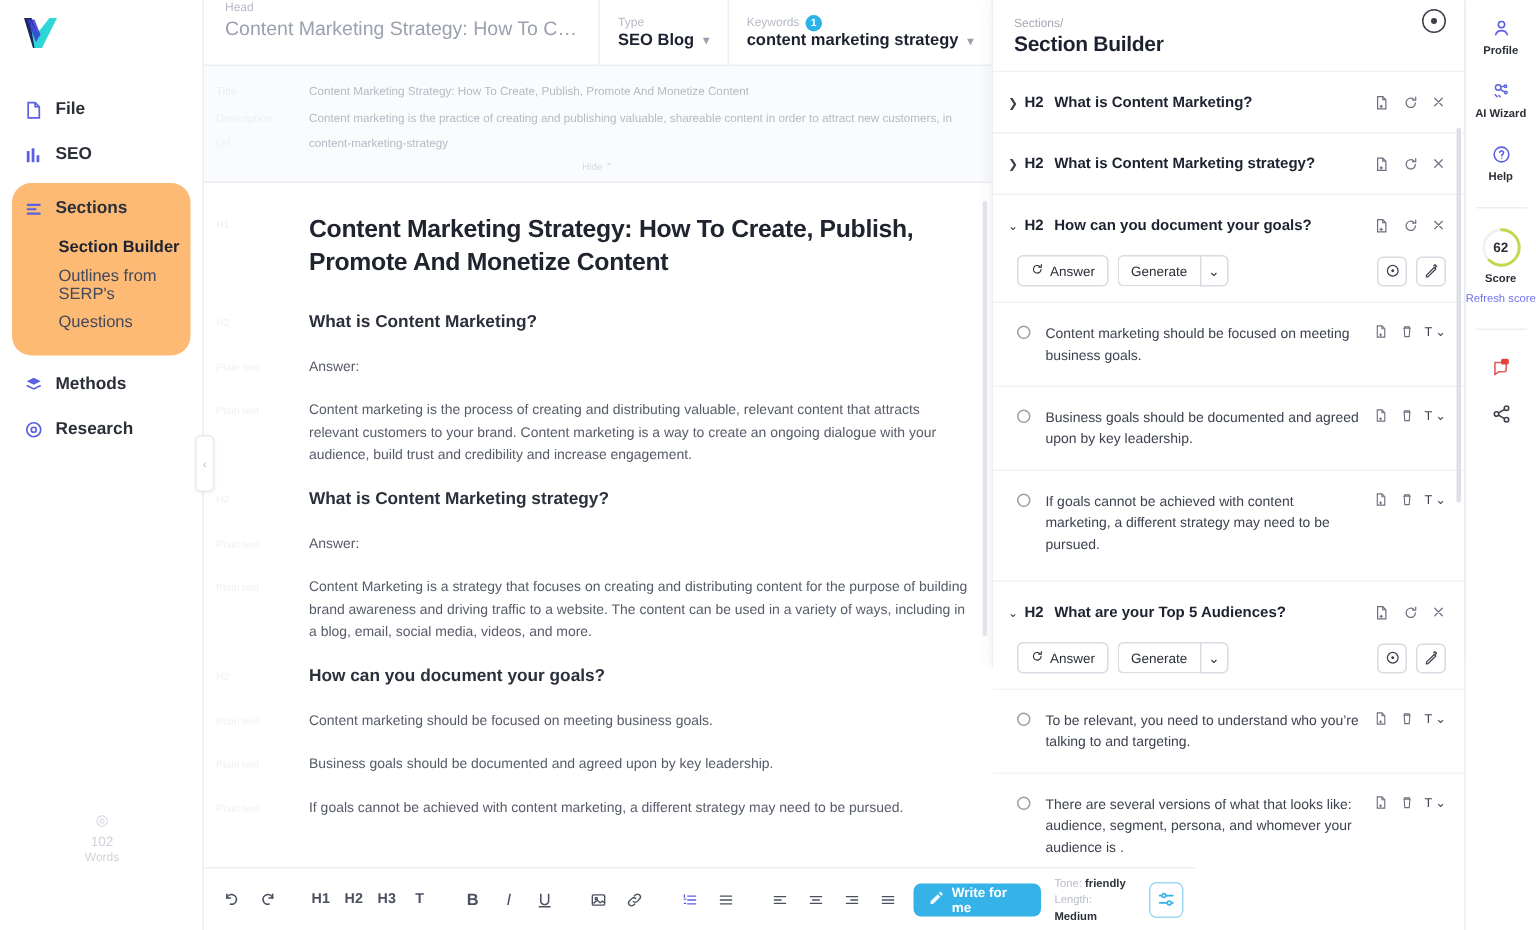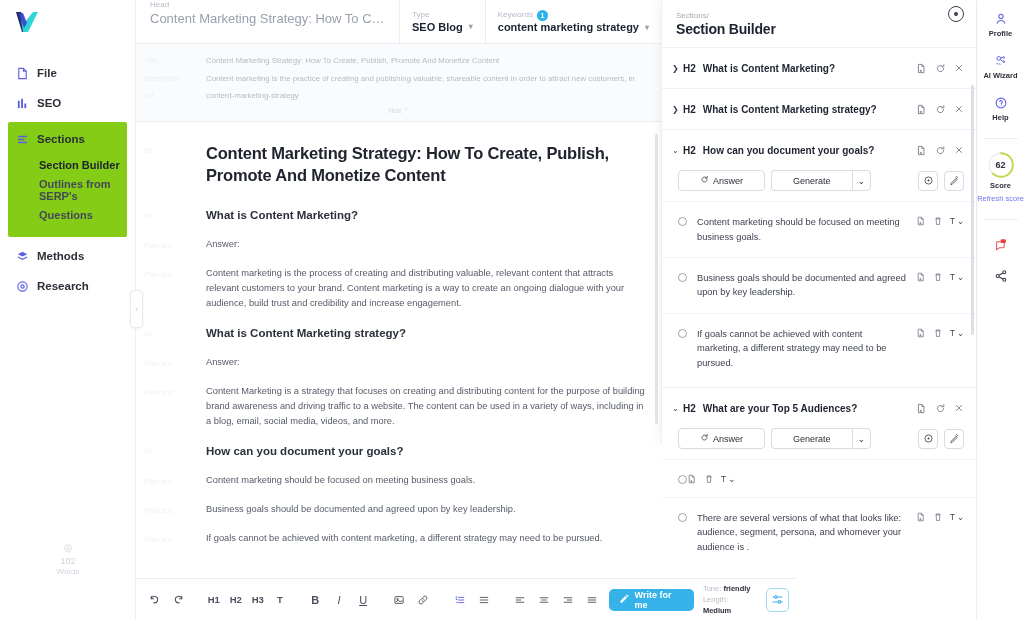--- a/index.html
+++ b/index.html
@@ -13,23 +13,23 @@
   .app { position: relative; width: 1024px; height: 620px; display: flex; }
 
   
   .leftcol { width: 136px; height: 620px; background: #fff; border-right: 1px solid #eceef3; position: relative; flex: 0 0 136px; }
   .logo-wrap { height: 44px; display: flex; align-items: center; padding-left: 14px; }
   .logo { width: 26px; height: 24px; position: relative; }
   .nav { padding-top: 14px; }
   .nav-item { display: flex; align-items: center; gap: 8px; height: 30px; padding-left: 16px; font-size: 11.5px; color: #2b2f38; font-weight: 600; cursor: pointer; }
   .nav-ico { width: 13px; height: 13px; display: inline-flex; align-items: center; justify-content: center; color: #5b5fe0; flex: 0 0 13px; }
   .nav-ico svg { width: 13px; height: 13px; display: block; }
-  .sections-block { background: #84cc16; border-radius: 2px; margin: 4px 8px 4px 8px; padding: 4px 0 10px 0; }
+  .sections-block { background: #fdba74; border-radius: 13px; margin: 4px 8px 4px 8px; padding: 4px 0 10px 0; }
   .sections-block .nav-item { padding-left: 8px; height: 26px; }
-  .sub-item { font-size: 11px; color: #43485a; padding-left: 31px; height: 25px; display: flex; align-items: center; cursor: pointer; font-weight: 700; }
+  .sub-item { font-size: 11px; color: #43485a; padding-left: 31px; height: 25px; display: flex; align-items: center; cursor: pointer; font-weight: 400; }
   .sub-item.active { font-weight: 700; color: #1d2230; }
   .words-widget { position: absolute; left: 0; bottom: 42px; width: 136px; text-align: center; color: #cfd3dd; font-size: 8px; line-height: 1.35; }
   .words-widget .wc-ico { font-size: 10px; display:block; margin-bottom:1px; }
   .words-widget .wc-num { font-size: 9px; }
 
   
   .collapse-handle { position: absolute; left: 130px; top: 290px; width: 13px; height: 38px; background: #fff; border: 1px solid #e8eaf0; border-radius: 4px; display: flex; align-items: center; justify-content: center; font-size: 8px; color: #b9bec9; cursor: pointer; z-index: 6; box-shadow: 0 1px 3px rgba(0,0,0,.06); }
 
   
   .centercol { position: relative; width: 525px; flex: 0 0 525px; height: 620px; background: #fff; }
@@ -89,21 +89,21 @@
   .sec.collapsed { padding: 0; }
   .sec-head { display: flex; align-items: center; padding: 0 12px 0 10px; height: 40px; }
   .sec-caret { width: 11px; flex: 0 0 11px; font-size: 8px; color: #3a3f4c; cursor: pointer; }
   .sec-h2 { font-size: 10px; font-weight: 700; color: #1d2230; margin-right: 7px; }
   .sec-q { font-size: 10px; font-weight: 700; color: #1d2230; flex: 1 1 auto; min-width: 0; white-space: nowrap; overflow: hidden; text-overflow: ellipsis; }
   .sec-acts { display: flex; align-items: center; gap: 8px; color: #6b7180; flex: 0 0 auto; }
   .iw { display: inline-flex; align-items: center; justify-content: center; cursor: pointer; }
   .sec-body { background: #fff; padding: 0 0 4px 0; }
   .sec-ctrl { display: flex; align-items: center; padding: 0 12px 10px 16px; }
   .btn-grp { display: flex; }
-  .btn-o { height: 21px; border: 1px solid #d8dbe2; background: #fff; border-radius: 4px; font-size: 9px; color: #2b2f38; display: inline-flex; align-items: center; gap: 4px; padding: 0 21px; cursor: pointer; font-weight: 500; }
+  .btn-o { height: 21px; border: 1px solid #d8dbe2; background: #fff; border-radius: 4px; font-size: 9px; color: #2b2f38; display: inline-flex; align-items: center; gap: 4px; padding: 0 8px; cursor: pointer; font-weight: 500; }
   .btn-gen { border-radius: 4px 0 0 4px; border-right: none; margin-left: 6px; }
   .btn-cv { border-radius: 0 4px 4px 0; padding: 0 5px; }
   .ctrl-right { margin-left: auto; display: flex; gap: 6px; }
   .sq { width: 20px; height: 20px; border: 1px solid #d8dbe2; border-radius: 4px; display: inline-flex; align-items: center; justify-content: center; color: #3a3f4c; cursor: pointer; }
 
   .bullet { display: flex; align-items: flex-start; padding: 13px 12px 13px 16px; border-top: 1px solid #f2f3f6; background:#fff; }
   .b-radio { width: 9px; height: 9px; border: 1.2px solid #9aa0ad; border-radius: 50%; flex: 0 0 9px; margin-top: 2px; cursor: pointer; }
   .b-text { flex: 1 1 auto; font-size: 9.3px; line-height: 1.55; color: #3d4250; padding: 0 8px 0 10px; }
   .b-acts { display: flex; align-items: center; gap: 7px; color: #6b7180; flex: 0 0 auto; margin-top: 1px; }
   .b-t { font-size: 8.5px; color: #3d4250; display:inline-flex; align-items:center; gap:2px; cursor:pointer; }
@@ -711,20 +711,21 @@
                   <svg viewBox="0 0 16 16" width="11" height="11" fill="none" stroke="#3a3f4c" stroke-width="1.2" stroke-linejoin="round">
                     <path d="M3 12.2 L10.4 4.8 L11.9 6.3 L4.5 13.7 L2.8 14 Z"></path>
                     <path d="M9.6 3.6 L11.1 2.1 L12.6 3.6 L11.1 5.1"></path>
                   </svg>
                 </div>
             </div>
           </div>
 
           <div class="bullet">
             <span class="b-radio"></span>
+            <span class="b-text">To be relevant, you need to understand who you’re talking to and targeting.</span>
             <span class="b-acts">
               <span class="iw">
                   <svg viewBox="0 0 16 16" width="10" height="10" fill="none" stroke="#6b7180" stroke-width="1.2">
                     <path d="M3.5 2h5l3 3v9h-8z"></path>
                     <path d="M8.5 2v3h3"></path>
                     <path d="M5.5 11.5h3M7 10v3"></path>
                   </svg>
                 </span>
               <span class="iw">
                   <svg viewBox="0 0 16 16" width="10" height="10" fill="none" stroke="#6b7180" stroke-width="1.2">

